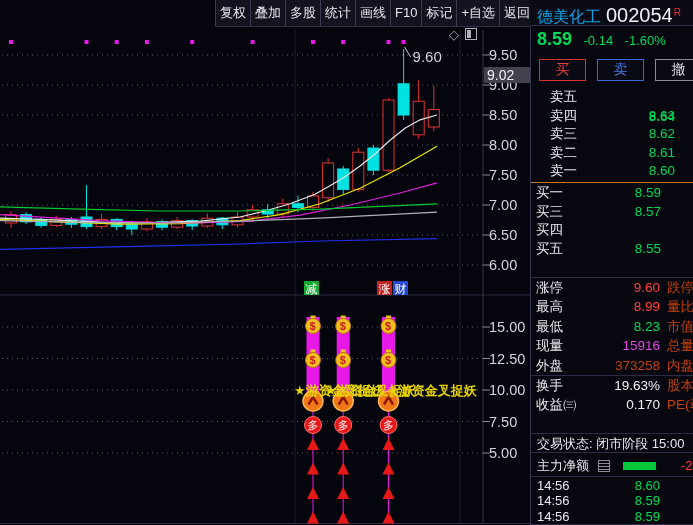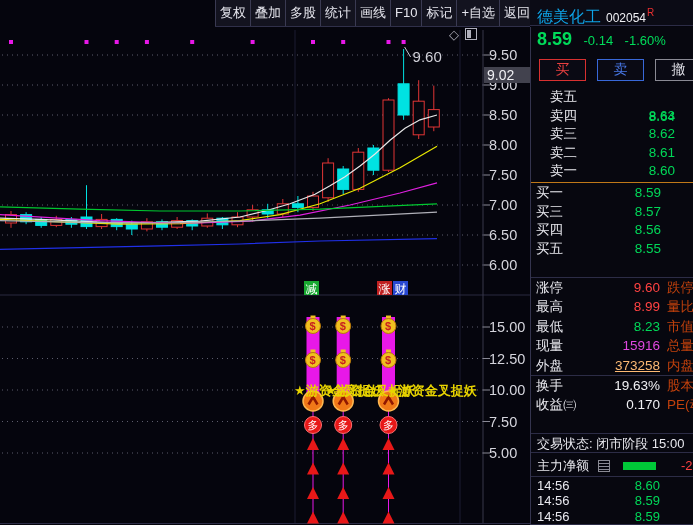--- a/index.html
+++ b/index.html
@@ -8,21 +8,21 @@
   
   .toolbar{position:absolute;left:215px;top:0;width:315px;height:26px;background:#13131f;
            border-bottom:1px solid #30304a;display:flex;}
   .tb-item{flex:1 1 auto;text-align:center;line-height:25px;font-size:13px;color:#e6e6ee;
            border-left:1px solid #3a3a52;white-space:nowrap;padding:0 4px;cursor:default;}
   .tb-item:last-child{border-right:1px solid #3a3a52;text-align:right;}
   
   .title{position:absolute;left:530px;top:0;width:163px;height:26px;background:#0b0b15;
          border-bottom:1px solid #2c2c46;line-height:26px;padding-left:7px;box-sizing:border-box;white-space:nowrap;}
   .t-name{color:#0ea5e9;font-size:16px;}
-  .t-code{color:#f0f0f4;font-size:12px;margin-left:5px;}
+  .t-code{color:#f0f0f4;font-size:20px;margin-left:5px;}
   .t-flag{color:#e83030;font-size:10px;vertical-align:super;margin-left:1px;}
   
   #chart-svg{position:absolute;left:0;top:0;}
   .chart-icons{position:absolute;left:449px;top:27px;width:40px;height:16px;color:#b0b0bc;font-size:13px;}
   .icon-page{display:inline-block;width:10px;height:10px;border:1px solid #b0b0bc;margin-left:6px;position:relative;top:1px;}
   .icon-page i{display:block;width:4px;height:8px;margin:1px;background:#b0b0bc;}
   
   .qp{position:absolute;left:530px;top:27px;width:163px;height:498px;background:#07070f;
       border-left:1px solid #34344e;overflow:hidden;box-sizing:border-box;}
   .qp-price{position:absolute;left:6px;top:2px;white-space:nowrap;}
@@ -307,34 +307,33 @@
         <div class="ob-row">
           <span class="ob-label">买一</span>
           <span class="ob-price" style="color: rgb(0, 216, 88);">8.59</span>
         </div>
         <div class="ob-row">
           <span class="ob-label">买三</span>
           <span class="ob-price" style="color: rgb(0, 216, 88);">8.57</span>
         </div>
         <div class="ob-row">
           <span class="ob-label">买四</span>
-          <span class="ob-price" style="color: rgb(0, 216, 88);">8.56</span>
         </div>
         <div class="ob-row">
           <span class="ob-label">买五</span>
           <span class="ob-price" style="color: rgb(0, 216, 88);">8.55</span>
         </div>
       </div>
     <div class="sep-line" style="top:250px"></div>
     <div id="stats">
         <div class="st-row"><span class="st-label">涨停</span><span class="st-value" style="color: rgb(255, 66, 66);">9.60</span><span class="st-label2">跌停</span></div>
         <div class="st-row"><span class="st-label">最高</span><span class="st-value" style="color: rgb(255, 66, 66);">8.99</span><span class="st-label2">量比</span></div>
         <div class="st-row"><span class="st-label">最低</span><span class="st-value" style="color: rgb(0, 216, 88);">8.23</span><span class="st-label2">市值</span></div>
         <div class="st-row"><span class="st-label">现量</span><span class="st-value" style="color: rgb(224, 72, 224);">15916</span><span class="st-label2">总量</span></div>
-        <div class="st-row"><span class="st-label">外盘</span><span class="st-value" style="color: #fdba74; text-decoration: underline;">373258</span><span class="st-label2">内盘</span></div>
+        <div class="st-row"><span class="st-label">外盘</span><span class="st-value" style="color: #c2410c;">373258</span><span class="st-label2">内盘</span></div>
         <div class="st-row st-sep"><span class="st-label">换手</span><span class="st-value" style="color: rgb(240, 240, 244);">19.63%</span><span class="st-label2">股本</span></div>
         <div class="st-row"><span class="st-label">收益㈢</span><span class="st-value" style="color: rgb(240, 240, 244);">0.170</span><span class="st-label2">PE(动)</span></div>
       </div>
     <div class="qp-status">
       <span>交易状态:</span>
       <span>闭市阶段 15:00</span>
     </div>
     <div class="qp-flow">
       <span class="flow-label">主力净额</span>
       <span class="flow-icon"></span>

